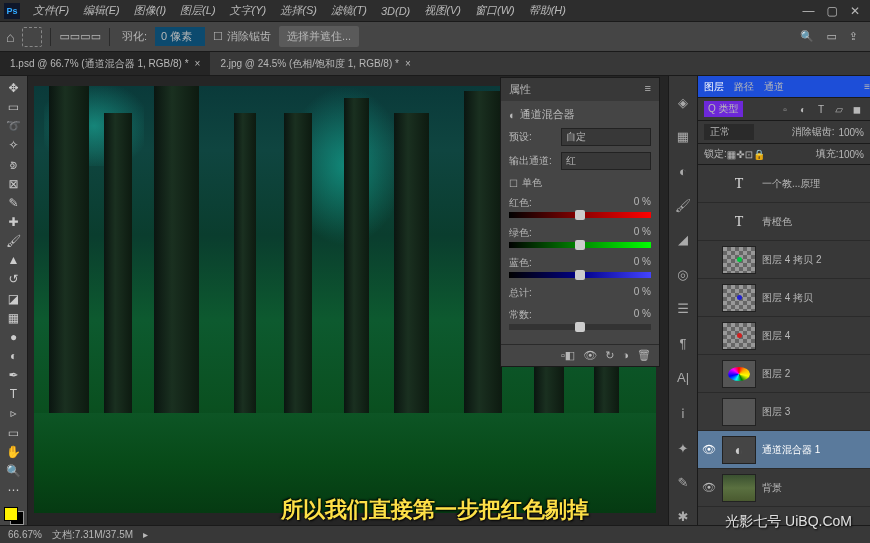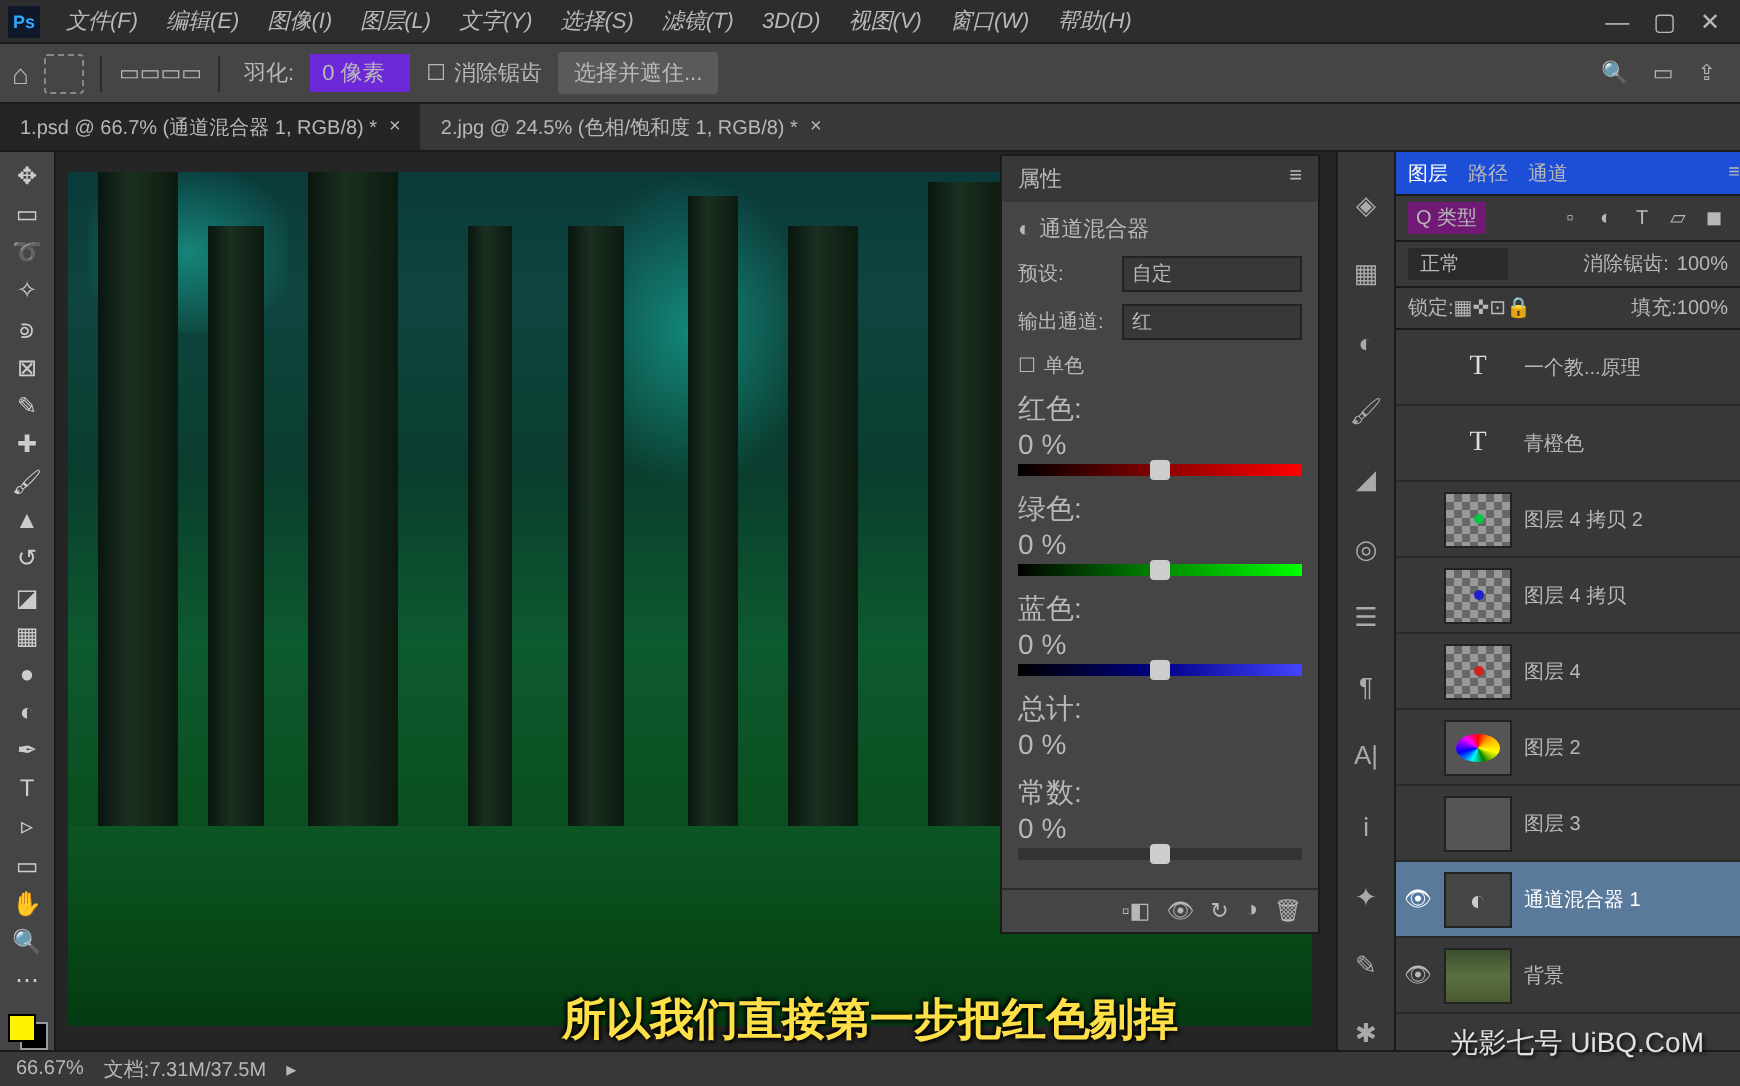--- a/index.html
+++ b/index.html
@@ -7,21 +7,21 @@
 .menubar { background: #2d2d2d; display: flex; align-items: center; height: 22px; padding: 0 4px; border-bottom: 1px solid #1a1a1a; }
 .menubar .ps { width: 16px; height: 16px; background: #0f172a; color: #31a8ff; font-weight: bold; font-size: 9px; display: flex; align-items: center; justify-content: center; margin-right: 6px; }
 .menubar .menu-item { padding: 0 7px; font-size: 11px; cursor: pointer; font-style: italic; }
 .menubar .win-controls { margin-left: auto; display: flex; gap: 12px; padding-right: 6px; }
 .menubar .win-controls span { cursor: pointer; font-size: 12px; }
 .optbar { background: #454545; display: flex; align-items: center; height: 30px; padding: 0 6px; gap: 8px; border-bottom: 1px solid #1a1a1a; }
 .optbar .home-icon { font-size: 14px; cursor: pointer; }
 .optbar .tool-ico { width: 20px; height: 20px; border: 1px dashed #888; border-radius: 2px; }
 .optbar .sep { width: 1px; height: 18px; background: #2a2a2a; }
 .optbar .lbl { margin-left: 4px; }
-.optbar .num-input { background: #6d28d9; padding: 2px 6px; width: 50px; }
+.optbar .num-input { background: #0c4a6e; padding: 2px 6px; width: 50px; }
 .optbar .chk { display: flex; align-items: center; gap: 4px; }
 .optbar .btn { background: #5a5a5a; padding: 3px 8px; border-radius: 2px; }
 .optbar .right-icons { margin-left: auto; display: flex; gap: 12px; padding-right: 6px; }
 .tabbar { background: #383838; display: flex; align-items: center; height: 24px; border-bottom: 1px solid #1a1a1a; }
 .tabbar .tab { padding: 0 10px; height: 100%; display: flex; align-items: center; gap: 6px; font-size: 10px; }
 .tabbar .tab.active { background: #252525; }
 .tabbar .tab .close { cursor: pointer; }
 .main { display: flex; height: 449px; }
 .toolbox { width: 28px; background: #454545; border-right: 1px solid #1a1a1a; display: flex; flex-direction: column; align-items: center; padding-top: 4px; gap: 3px; }
 .toolbox .t { width: 20px; height: 18px; display: flex; align-items: center; justify-content: center; font-size: 12px; cursor: pointer; color: #ccc; }
@@ -47,35 +47,35 @@
 .subtitle { position: absolute; bottom: 18px; left: 50%; transform: translateX(-50%); color: #fde047; font-size: 22px; font-weight: bold; text-shadow: 1px 1px 2px #000, -1px -1px 2px #000; z-index: 10; }
 .watermark { position:absolute; bottom:12px; right:18px; color:#fff; font-size:14px; text-shadow:1px 1px 2px #000; z-index:9; opacity:0.85;}
 .props-panel { position: absolute; left: 500px; top: 77px; width: 160px; background: #454545; border: 1px solid #1a1a1a; z-index: 20; }
 .props-panel .hdr { background: #383838; padding: 4px 8px; display: flex; justify-content: space-between; }
 .props-panel .inner { padding: 6px 8px; }
 .props-panel .row { display: flex; align-items: center; margin-bottom: 6px; gap: 4px; }
 .props-panel .row .lbl { width: 48px; font-size: 10px; }
 .props-panel .row select, .props-panel .row .sel { flex: 1; background: #383838; border: 1px solid #222; padding: 1px 4px; font-size: 10px; color: #b8b8b8; }
 .props-panel .chk-row { display: flex; align-items: center; gap: 4px; font-size: 10px; margin-bottom: 6px; }
 .slider-row { margin-bottom: 8px; }
-.slider-row .top { display: flex; justify-content: space-between; font-size: 14px; margin-bottom: 2px; flex-direction: column; }
+.slider-row .top { display: flex; justify-content: space-between; font-size: 10px; margin-bottom: 2px; }
 .slider-row .track { height: 6px; background: #333; position: relative; }
 .slider-row .track.red { background: linear-gradient(90deg, #000, #800, #f00); }
 .slider-row .track.green { background: linear-gradient(90deg, #000, #080, #0f0); }
 .slider-row .track.blue { background: linear-gradient(90deg, #000, #008, #44f); }
 .slider-row .thumb { position: absolute; top: -2px; width: 10px; height: 10px; background: #ccc; border-radius: 2px; transform: translateX(-50%); }
 .props-panel .ftr { display: flex; justify-content: flex-end; gap: 8px; padding: 4px 8px; border-top: 1px solid #2a2a2a; font-size: 11px; }
 .right-dock { width: 202px; background: #383838; display: flex; }
 .secondary-dock { width: 30px; background: #383838; border-left: 1px solid #1a1a1a; border-right: 1px solid #1a1a1a; display: flex; flex-direction: column; align-items: center; padding-top: 18px; gap: 18px; }
 .secondary-dock .di { width: 18px; height: 18px; display: flex; align-items: center; justify-content: center; cursor: pointer; font-size: 13px; color: #aaa; }
 .layers-wrap { flex: 1; display: flex; flex-direction: column; }
 .layers-tabs { display: flex; background: #1d4ed8; height: 22px; align-items: center; padding-left: 6px; gap: 10px; font-size: 10px; border-bottom: 1px solid #1a1a1a; }
 .layers-tabs .lt.active { color: #fff; }
 .layers-filter { display: flex; align-items: center; padding: 3px 6px; gap: 4px; border-bottom: 1px solid #1a1a1a; }
-.layers-filter .sel { background: #701a75; padding: 1px 4px; font-size: 10px; }
+.layers-filter .sel { background: #6d28d9; padding: 1px 4px; font-size: 10px; }
 .layers-filter .fi { width: 14px; height: 14px; display: flex; align-items: center; justify-content: center; font-size: 10px; cursor: pointer; }
 .layers-mode { display: flex; align-items: center; padding: 3px 6px; gap: 4px; font-size: 10px; border-bottom: 1px solid #1a1a1a; }
 .layers-mode .sel { background: #2a2a2a; padding: 1px 6px; flex: 0 0 50px;}
 .layers-lock { display: flex; align-items: center; padding: 3px 6px; gap: 0; font-size: 10px; border-bottom: 1px solid #1a1a1a; }
 .layers-list { flex: 1; overflow: hidden; }
 .layer { display: flex; align-items: center; height: 38px; border-bottom: 1px solid #2a2a2a; padding: 0 4px; gap: 6px; }
 .layer.sel { background: #5a7a9c; color: #fff; }
 .layer .vis { width: 14px; font-size: 11px; cursor: pointer; }
 .layer .thumb { width: 34px; height: 28px; background: #555; border: 1px solid #222; display: flex; align-items: center; justify-content: center; font-size: 14px; position: relative; }
 .layer .thumb.txt { background: none; border: none; color: #ddd; font-family: serif; }

